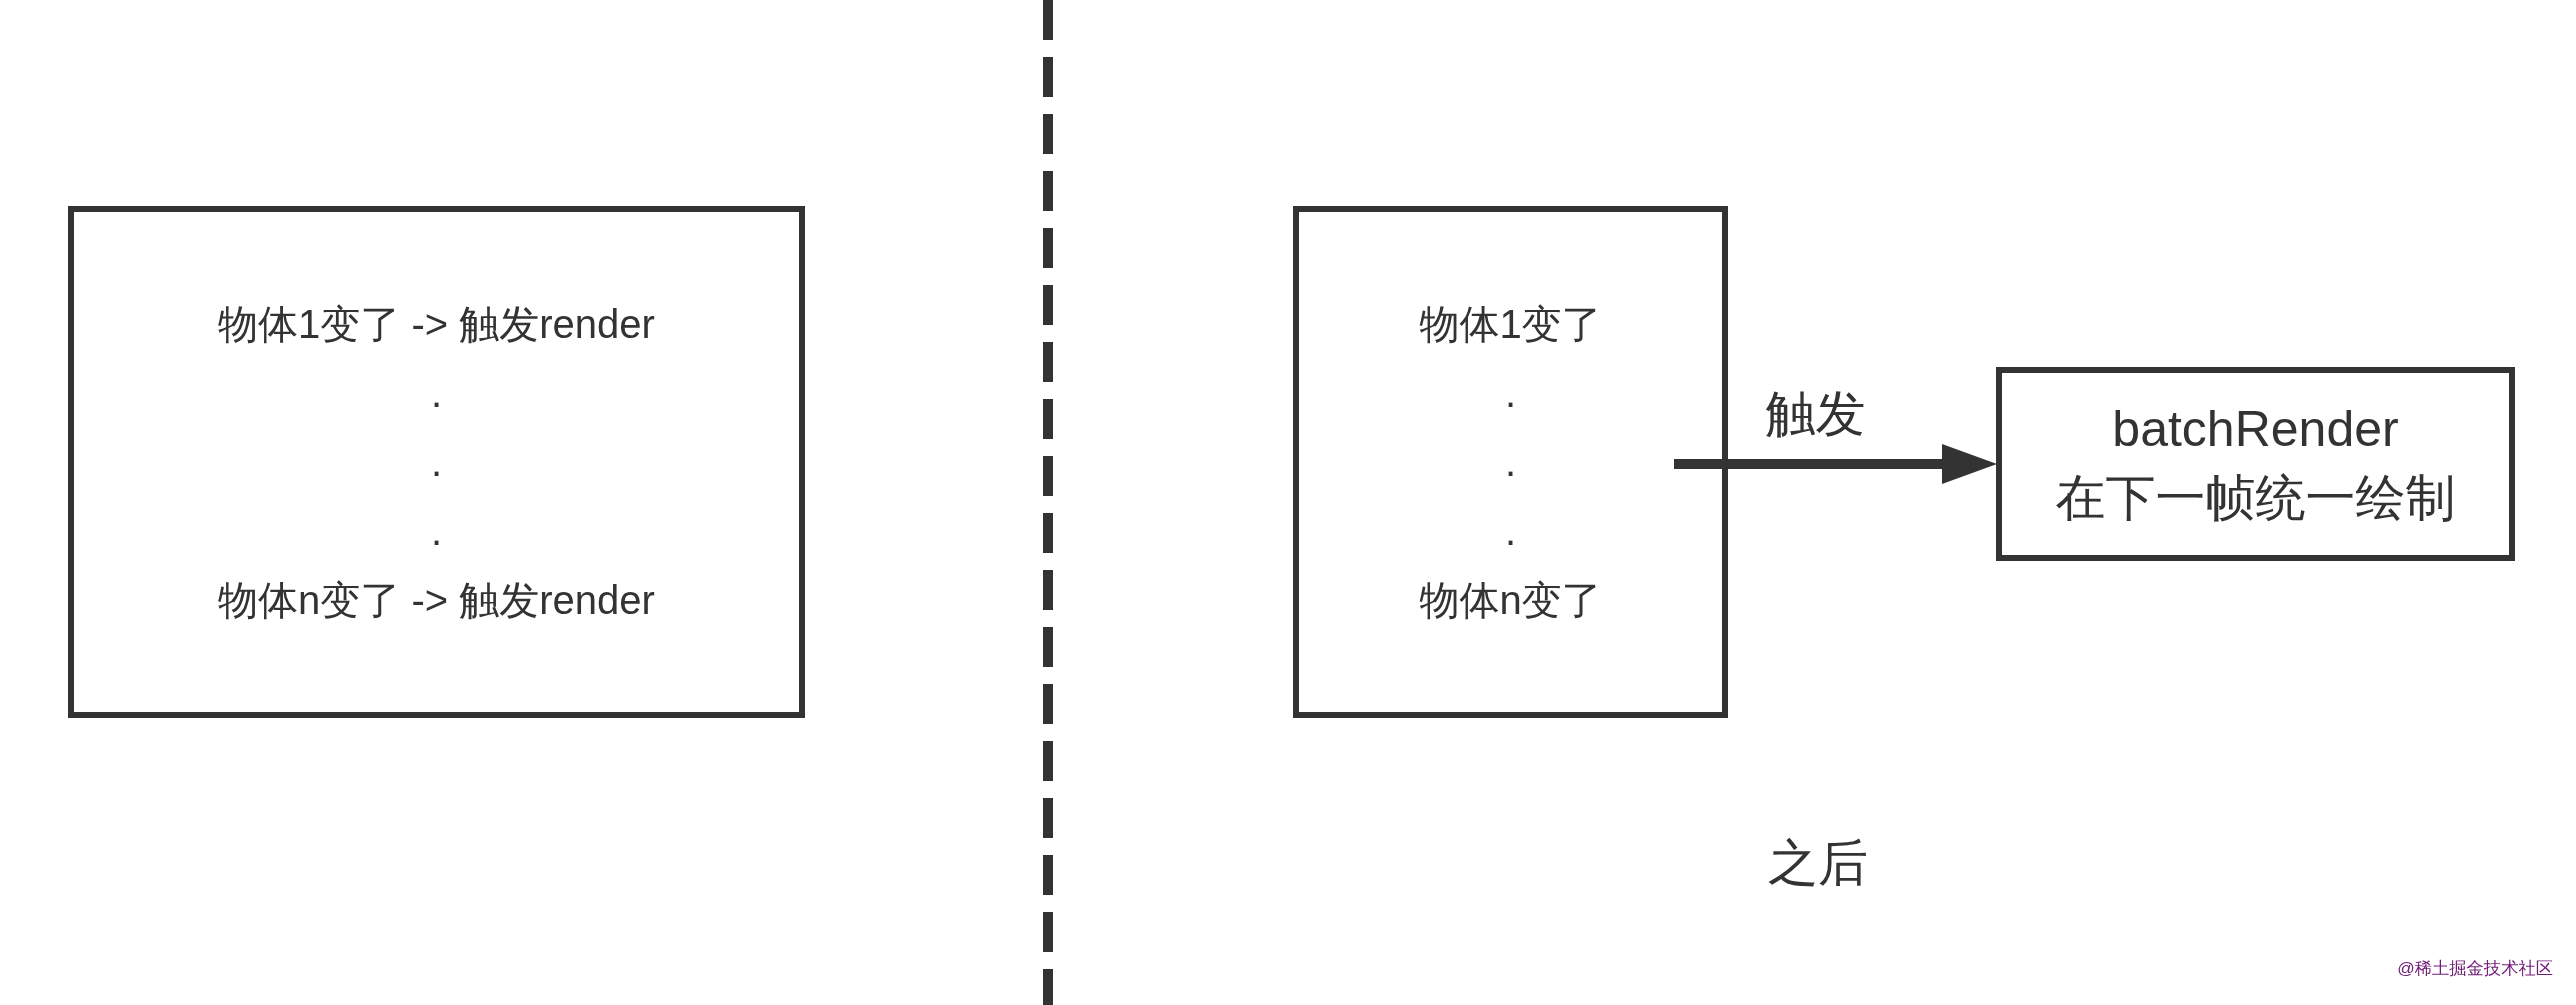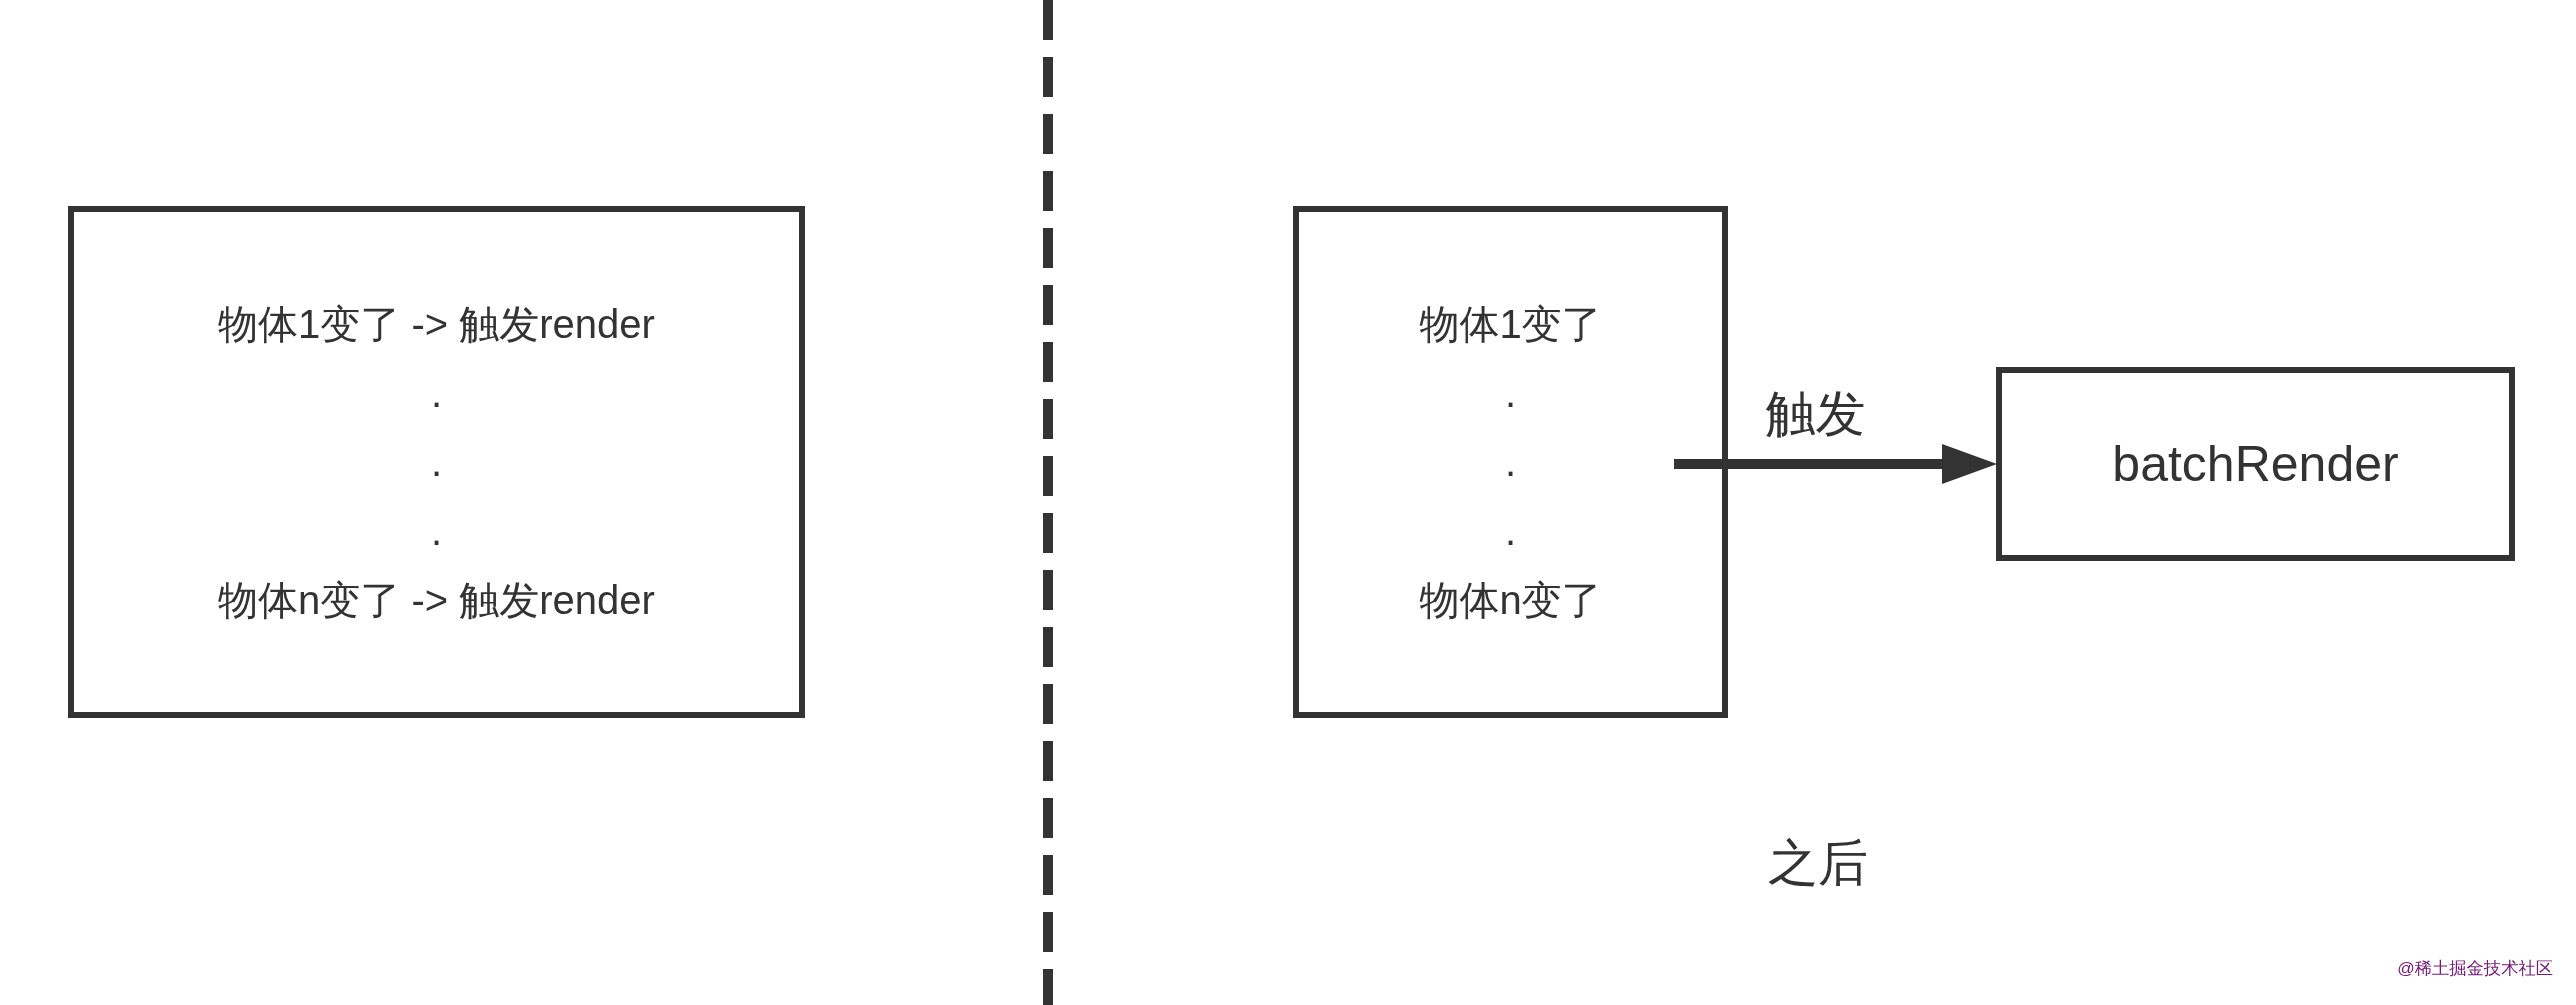--- a/index.html
+++ b/index.html
@@ -135,19 +135,20 @@
     <div class="line">.</div>
     <div class="line">物体n变了</div>
   </div>
 
   <div class="arrow-label">触发</div>
   <div class="arrow-shaft"></div>
   <div class="arrow-head"></div>
 
   <div class="box box-result">
     <div class="line">batchRender</div>
+    <div class="line">在下一帧统一绘制</div>
   </div>
   <div class="caption caption-after">之后</div>
 
   <div class="watermark">@稀土掘金技术社区</div>
 
 </div>
 
 
 </body></html>

